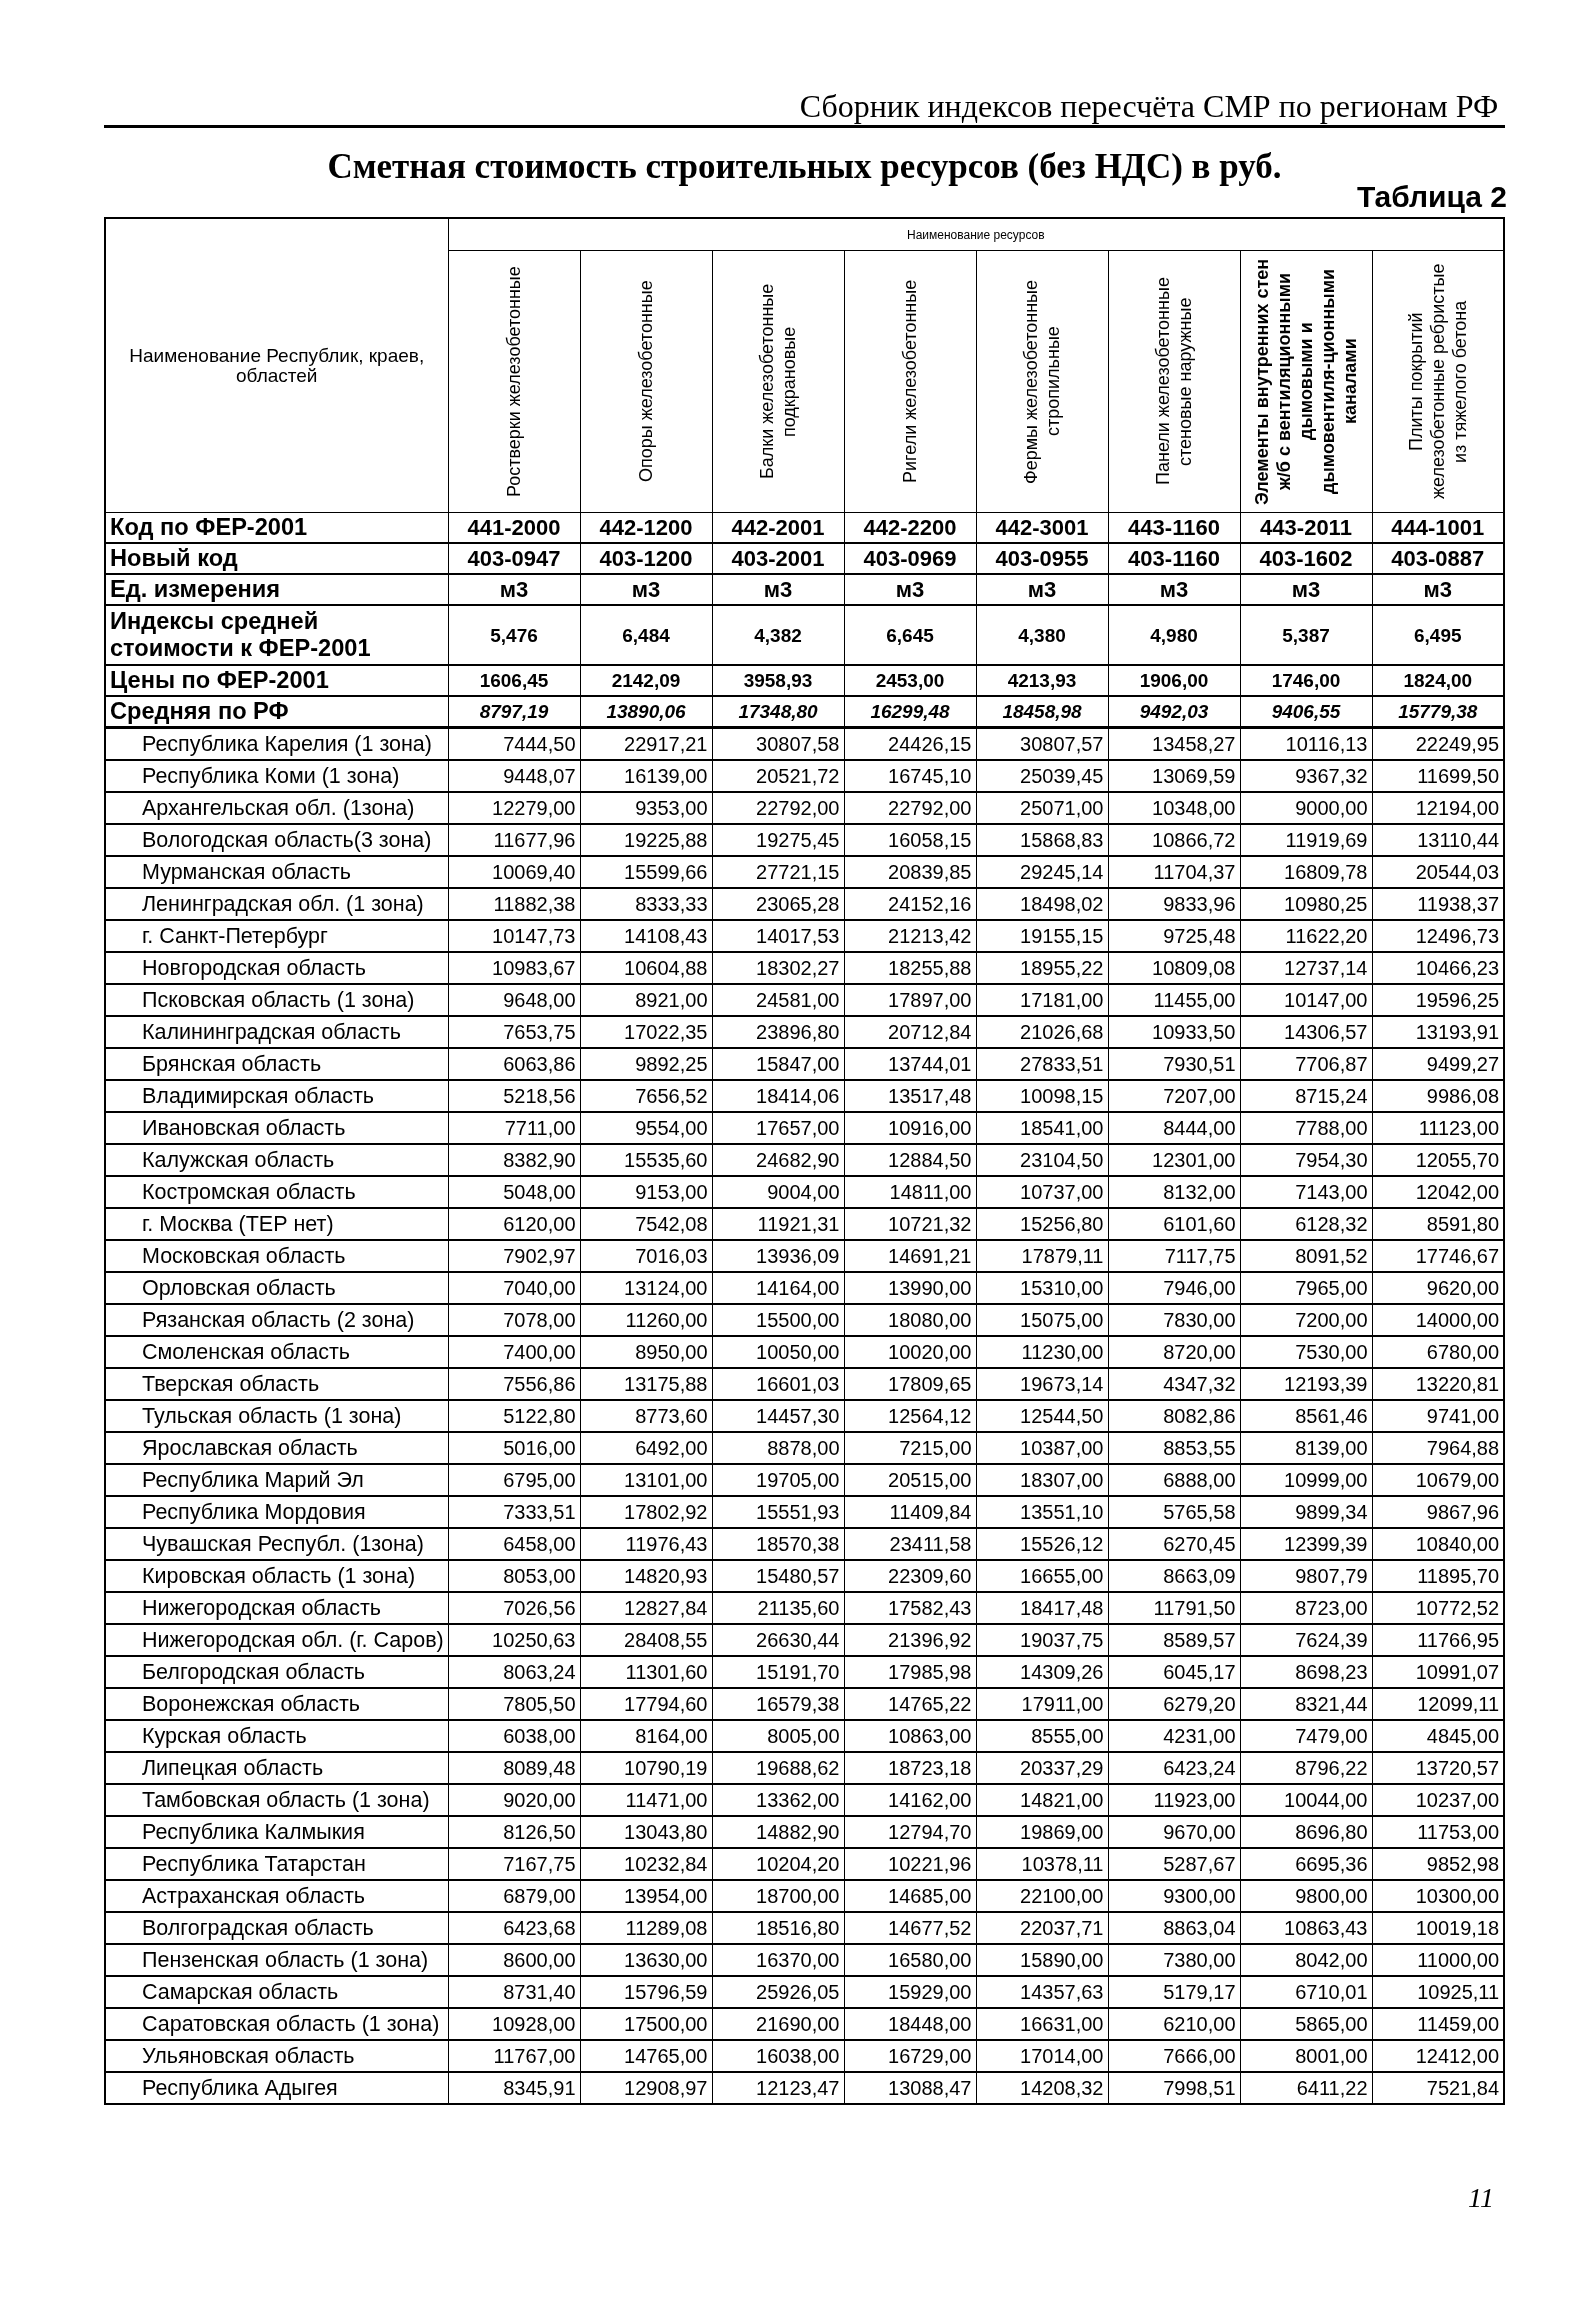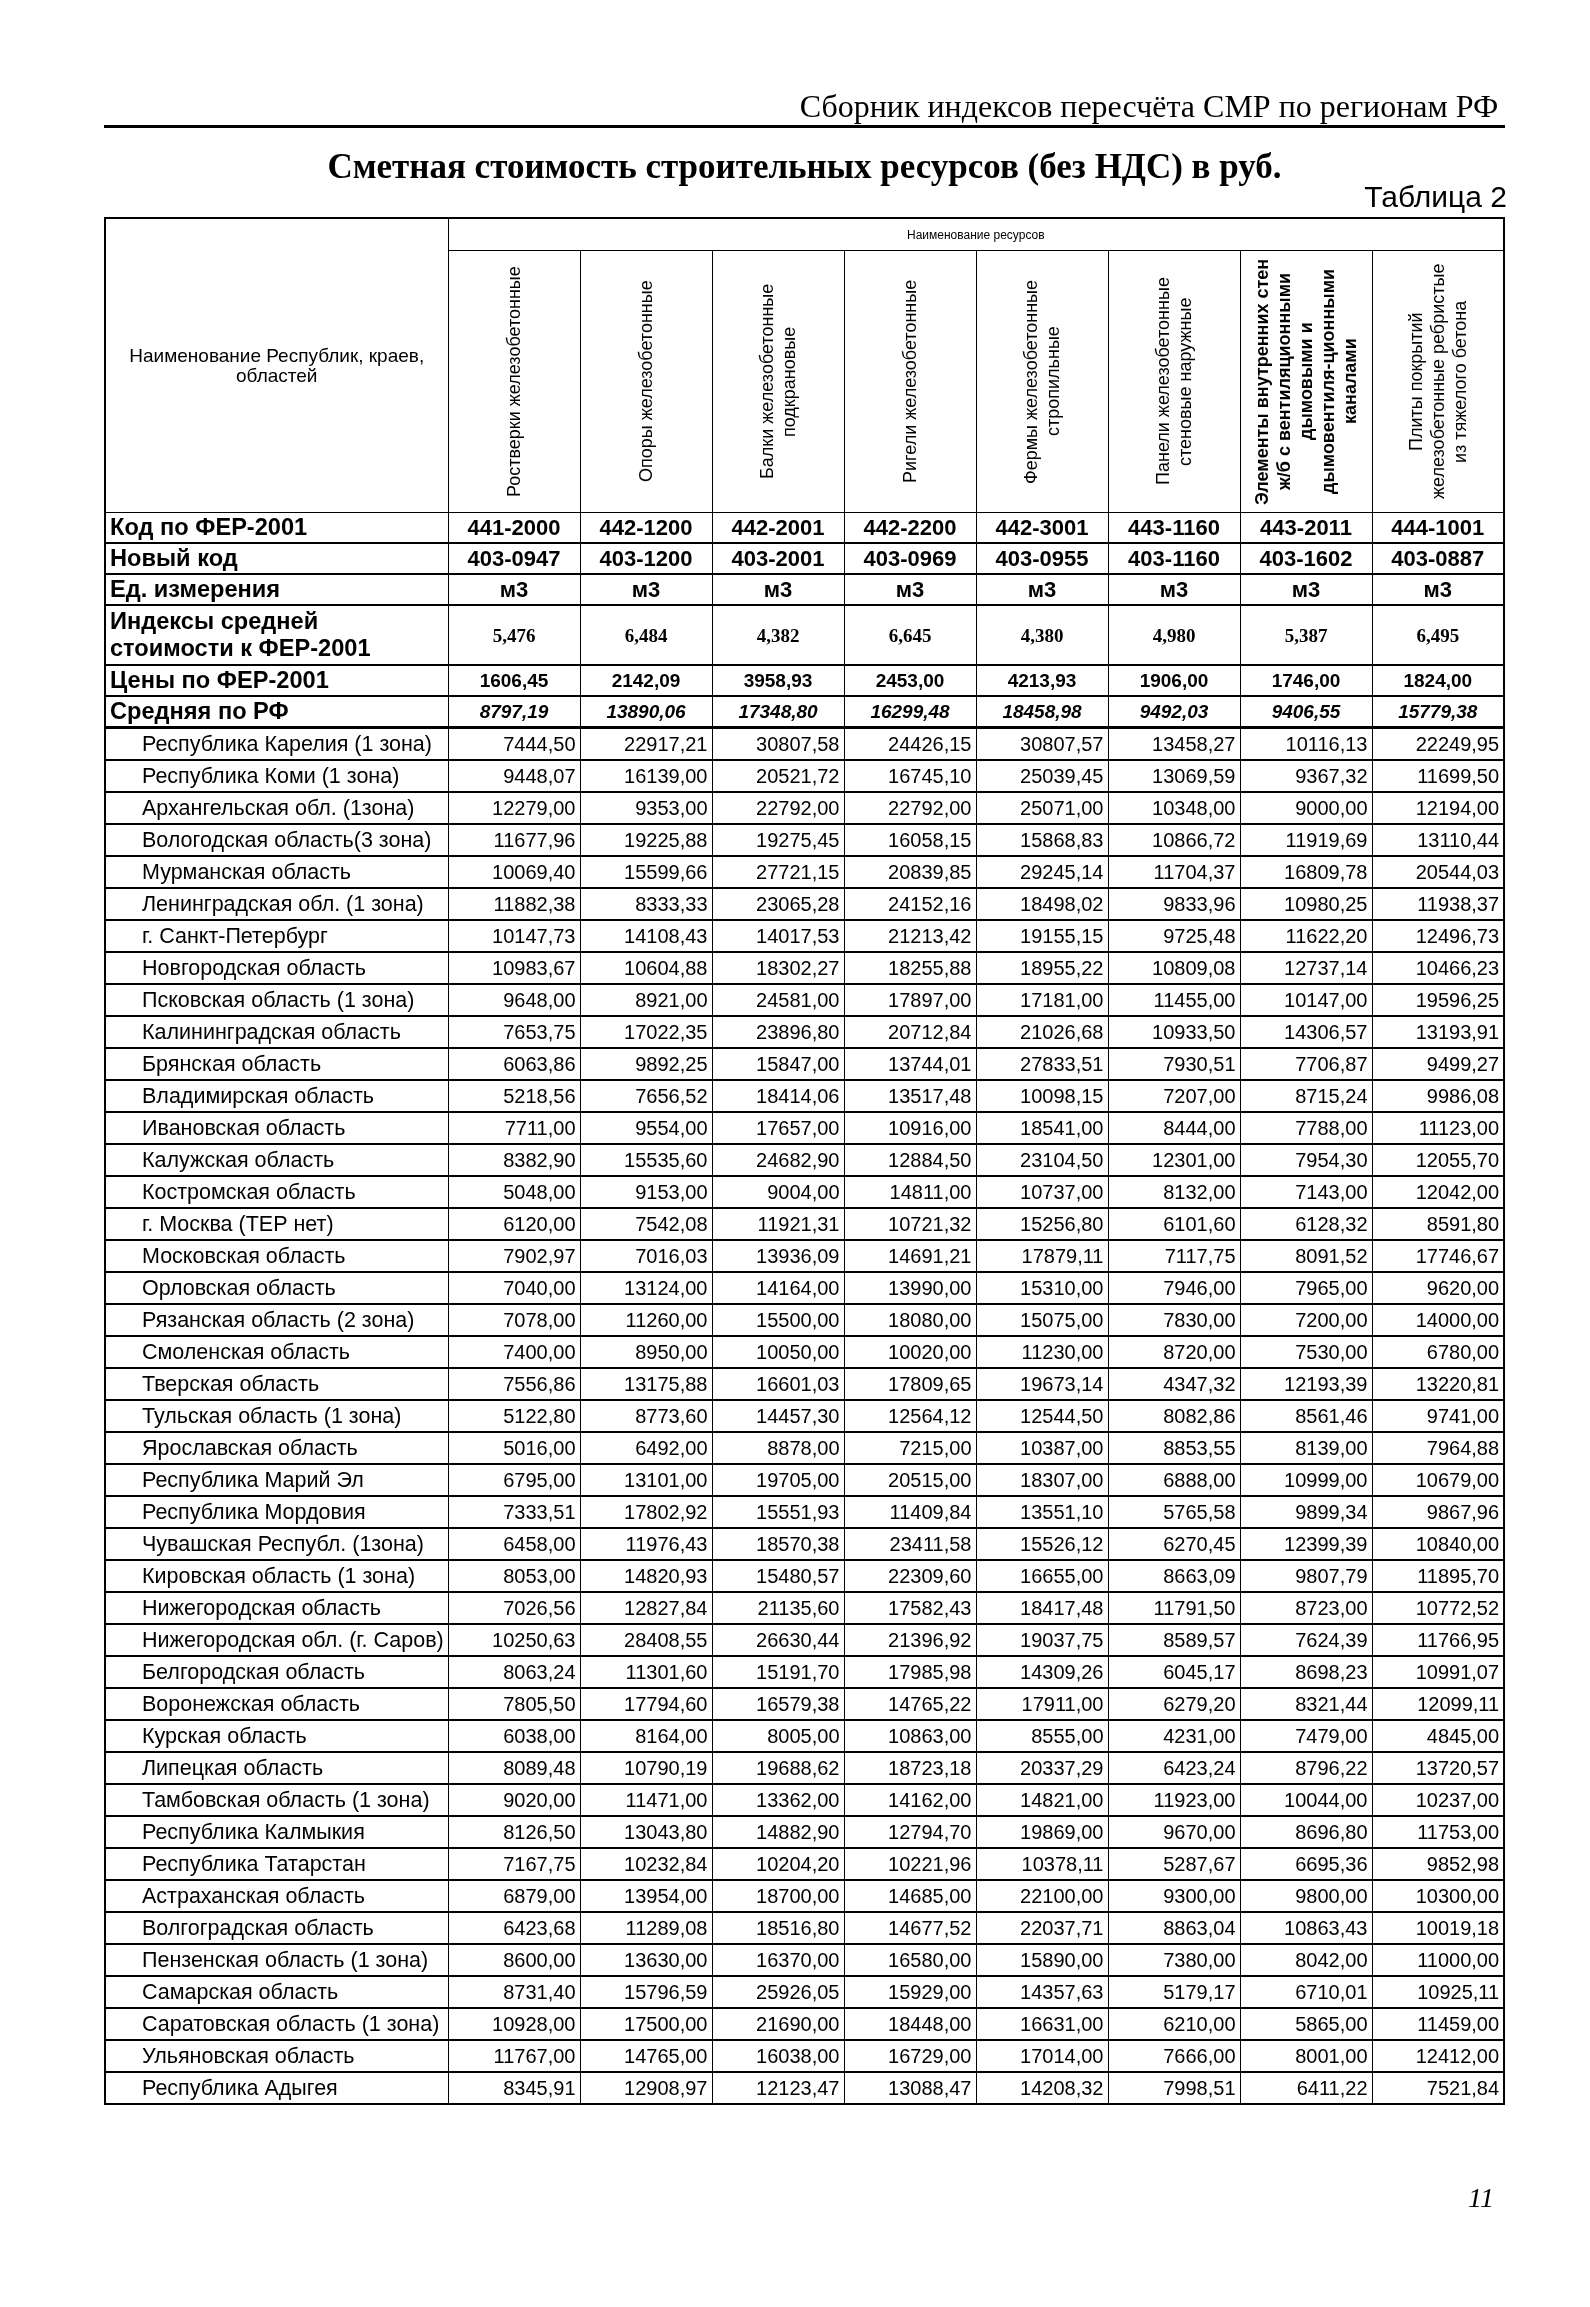--- a/index.html
+++ b/index.html
@@ -9,21 +9,21 @@
     text-align: right; font-family: "Liberation Serif", serif; font-size: 32px;
     padding-right: 6.7px; box-sizing: border-box;
   }
   .head-rule { position: absolute; left: 104px; top: 125px; width: 1401px; height: 2.7px; background: #000; }
   .doc-title {
     position: absolute; left: 104px; top: 147px; width: 1401px;
     text-align: center; font-family: "Liberation Serif", serif; font-weight: bold; font-size: 35px;
   }
   .table-label {
     position: absolute; right: 84px; top: 180px;
-    font-family: "Liberation Sans", sans-serif; font-weight: normal; font-size: 30px;
+    font-family: "Liberation Sans", sans-serif; font-weight: bold; font-size: 30px;
   }
   table.main {
     position: absolute; left: 104px; top: 217px; width: 1401px;
     border-collapse: collapse; table-layout: fixed;
     border: 2.7px solid #000;
   }
   table.main td, table.main th { border: 1.3px solid #000; padding: 0 4px; overflow: hidden; }
   col.c-name { width: 343px; }
   col.c-val { width: 132px; }
   th.h-group { height: 31px; font-weight: normal; font-size: 12px; text-align: center; border-bottom: 2px solid #000; }
@@ -32,21 +32,21 @@
   .vtext {
     writing-mode: vertical-rl; transform: rotate(180deg);
     font-size: 18px; line-height: 22px; text-align: center;
     margin: 0 auto; height: 249px; display: flex; align-items: center; justify-content: center;
   }
   .vtext.bold { font-weight: bold; }
   tr.meta td { font-weight: bold; font-size: 23px; height: 29px; line-height: 29px; border-bottom: 2px solid #000; }
   tr.meta td.lbl { text-align: left; font-size: 23.6px; margin-left: 40px; }
   tr.meta td.v { text-align: center; font-size: 22px; }
   tr.meta.idx td { height: 58px; line-height: 27px; }
-  tr.meta.idx td.v { font-size: 19px; font-family: Liberation Serif, serif; }
+  tr.meta.idx td.v { font-size: 19px; }
   tr.meta.price td.v { font-size: 19px; }
   tr.meta.avg td.v { font-style: italic; font-size: 19px; }
   tr.meta.avg td { border-bottom: 3.4px solid #000; }
   tr.region td { height: 30px; font-size: 21.5px; line-height: 30px; border-bottom: 2px solid #000; white-space: nowrap; }
   tr.region td.lbl { text-align: left; padding-left: 36px; }
   tr.region td.v { text-align: right; padding-right: 4px; font-size: 20px; }
   .page-number {
     position: absolute; left: 1468px; top: 2182px;
     font-family: "Liberation Serif", serif; font-size: 28px; font-style: italic;
   }

